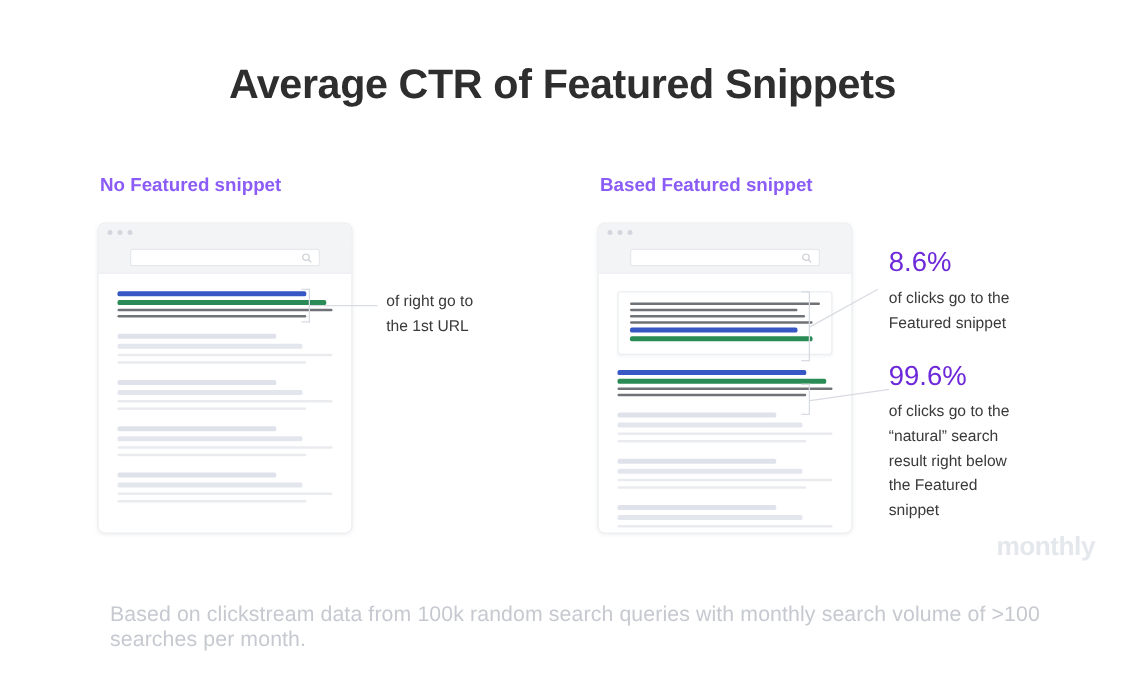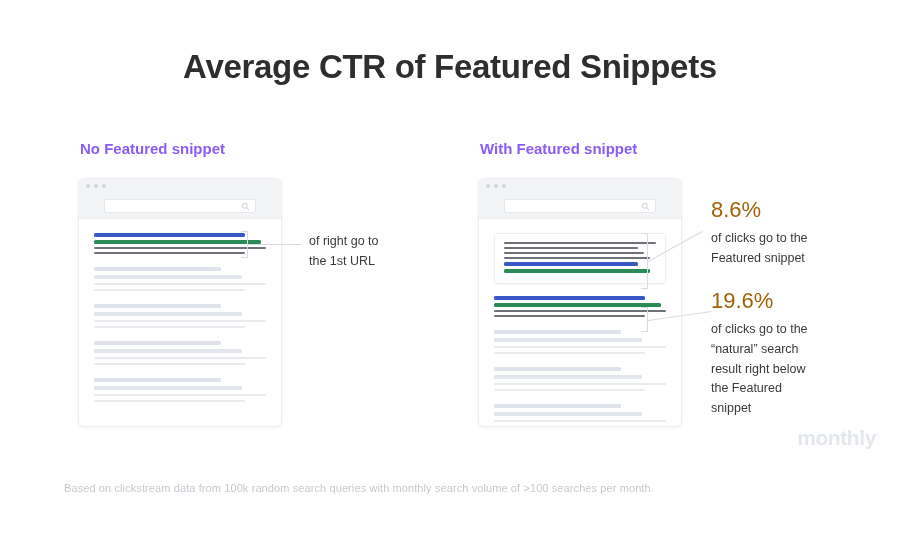--- a/index.html
+++ b/index.html
@@ -135,37 +135,37 @@
     position: absolute;
     background: #d8dbe1;
     height: 1px;
     transform-origin: left center;
   }
 
   
   .annot { position: absolute; }
   .annot .pct {
     font-size: 22px;
-    color: #a16207;
+    color: #6d28d9;
     font-weight: normal;
     letter-spacing: 0px;
     margin-bottom: 6px;
   }
   .annot .desc {
     font-size: 12.5px;
     color: #3a3a3a;
     line-height: 1.58;
   }
 
   
   .footnote {
     position: absolute;
-    left: 64px;
+    left: 88px;
     top: 482px;
-    font-size: 11px;
+    font-size: 17px;
     color: #c6c9d0;
     letter-spacing: 0.1px;
   }
 
   
   .logo {
     position: absolute;
     right: 24px;
     bottom: 14px;
     font-size: 21px;
@@ -175,21 +175,21 @@
   }
 </style>
 </head>
 <body>
 
 <div class="infographic">
 
   <div class="title">Average CTR of Featured Snippets</div>
 
   <div class="col-heading left">No Featured snippet</div>
-  <div class="col-heading right">With Featured snippet</div>
+  <div class="col-heading right">Based Featured snippet</div>
 
   <div class="browser left">
     <div class="chrome-bar">
       <span class="dot"></span>
       <span class="dot"></span>
       <span class="dot"></span>
     </div>
     <div class="search-bar">
       <div class="search-input" placeholder="">
         <span class="search-icon">
@@ -305,21 +305,21 @@
   <div class="annot" style="left:711px; top:197px; width:130px;">
     <div class="pct">8.6%</div>
     <div class="desc" style="white-space:pre-line;">of clicks go to the
 Featured snippet</div>
   </div>
 
   <div class="bracket" style="left:641px; top:307px; height:25px;"></div>
   <div class="connector" style="left:648px; top:320px; width:64px; transform: rotate(-8deg);"></div>
 
   <div class="annot" style="left:711px; top:288px; width:130px;">
-    <div class="pct">19.6%</div>
+    <div class="pct">99.6%</div>
     <div class="desc" style="white-space:pre-line;">of clicks go to the
 “natural” search
 result right below
 the Featured
 snippet</div>
   </div>
 
   <div class="footnote">Based on clickstream data from 100k random search queries with monthly search volume of &gt;100 searches per month.</div>
 
   <div class="logo">monthly</div>

